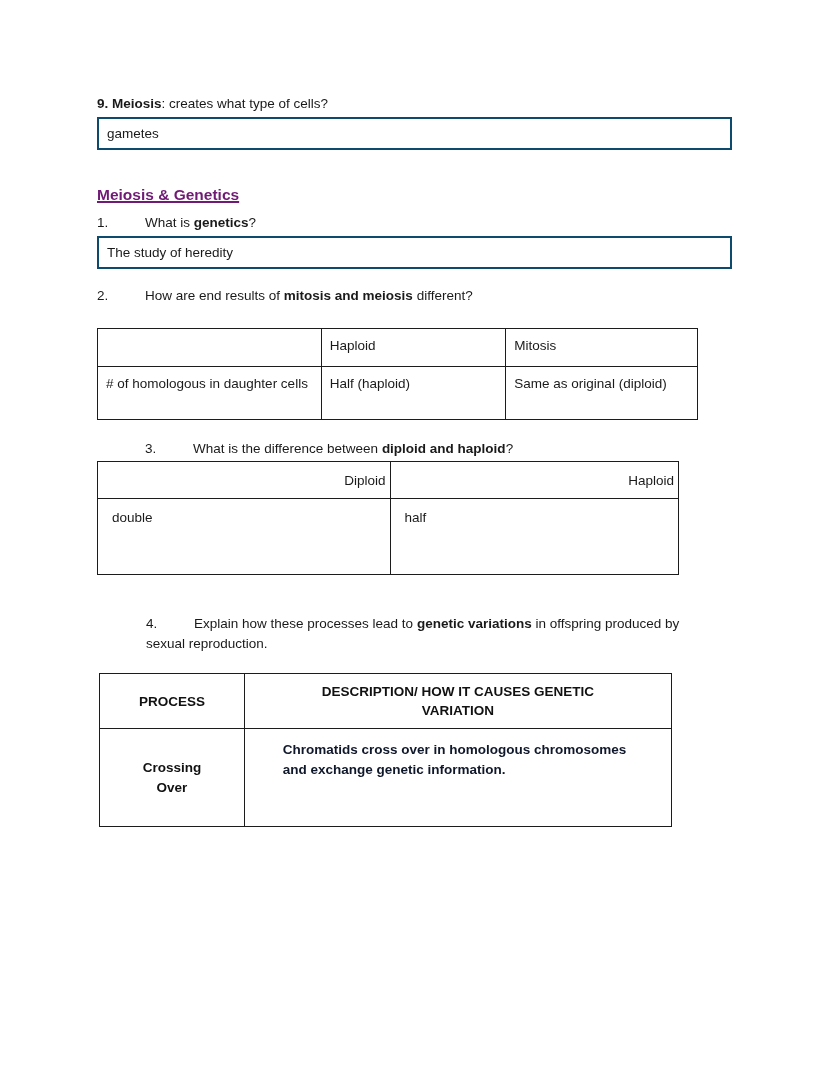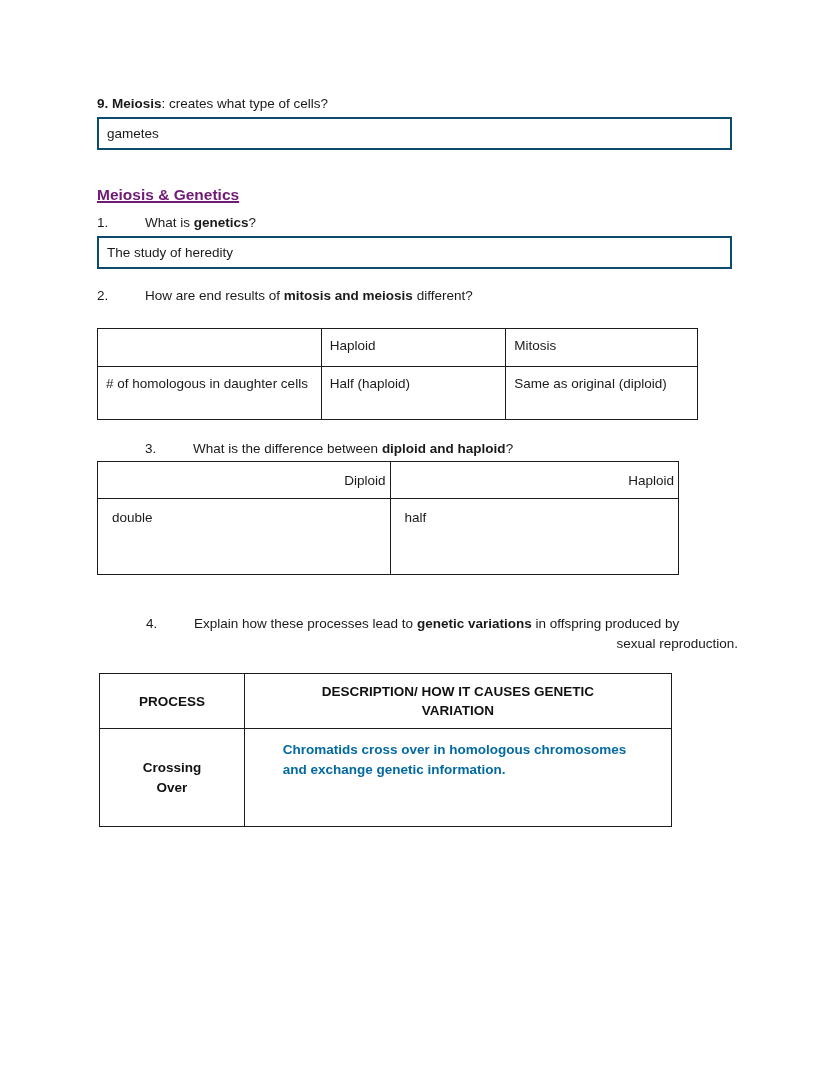--- a/index.html
+++ b/index.html
@@ -36,21 +36,21 @@
   }
 
   .num-row { display: flex; }
   .num { width: 48px; flex: 0 0 48px; }
   .mt11 { margin-top: 11px; }
   .mt19 { margin-top: 19px; }
   .mt21 { margin-top: 21px; }
   .indent48 { margin-left: 48px; }
 
   .q4para { margin-top: 39px; margin-left: 49px; width: 592px; line-height: 20px; }
-  .q4line2 { display: block; text-align: right; }
+  .q4line2 { display: block; }
 
   table { border-collapse: collapse; background: #ffffff; }
   td, th { border: 1.5px solid #1c1c1c; font-weight: normal; text-align: left;
            vertical-align: top; padding: 8px; font-size: 13.5px; line-height: 17px; }
 
   
   .t1 { margin-top: 24px; width: 601px; }
   .t1 .c0 { width: 224px; }
   .t1 .c1 { width: 185px; }
   .t1 .c2 { width: 192px; }
@@ -71,21 +71,21 @@
   .t3 .c0 { width: 145px; }
   .t3 .c1 { width: 428px; }
   .t3 .hdr td { height: 55px; text-align: center; vertical-align: middle;
                 font-weight: bold; color: #111111; }
   .t3 .hdr .desc-hdr-inner { display: inline-block; max-width: 320px; line-height: 19px; }
   .t3 .body td { height: 98px; }
   .t3 .process-cell { text-align: center; vertical-align: middle; font-weight: bold; color: #111111; }
   .t3 .process-inner { display: inline-block; max-width: 70px; line-height: 20px; }
   .t3 .desc-cell { padding: 11px 10px 10px 38px; }
   .t3 .red-answer { display: inline-block; max-width: 358px;
-                    color: #0369a1; font-weight: bold; line-height: 20px; }
+                    color: #0f172a; font-weight: bold; line-height: 20px; }
 </style>
 </head>
 <body>
 
 <div class="content">
 
   <div class="qline">
     <span class="b">9. Meiosis</span><span>: creates what type of cells?</span>
   </div>
   <div class="answer-box">

